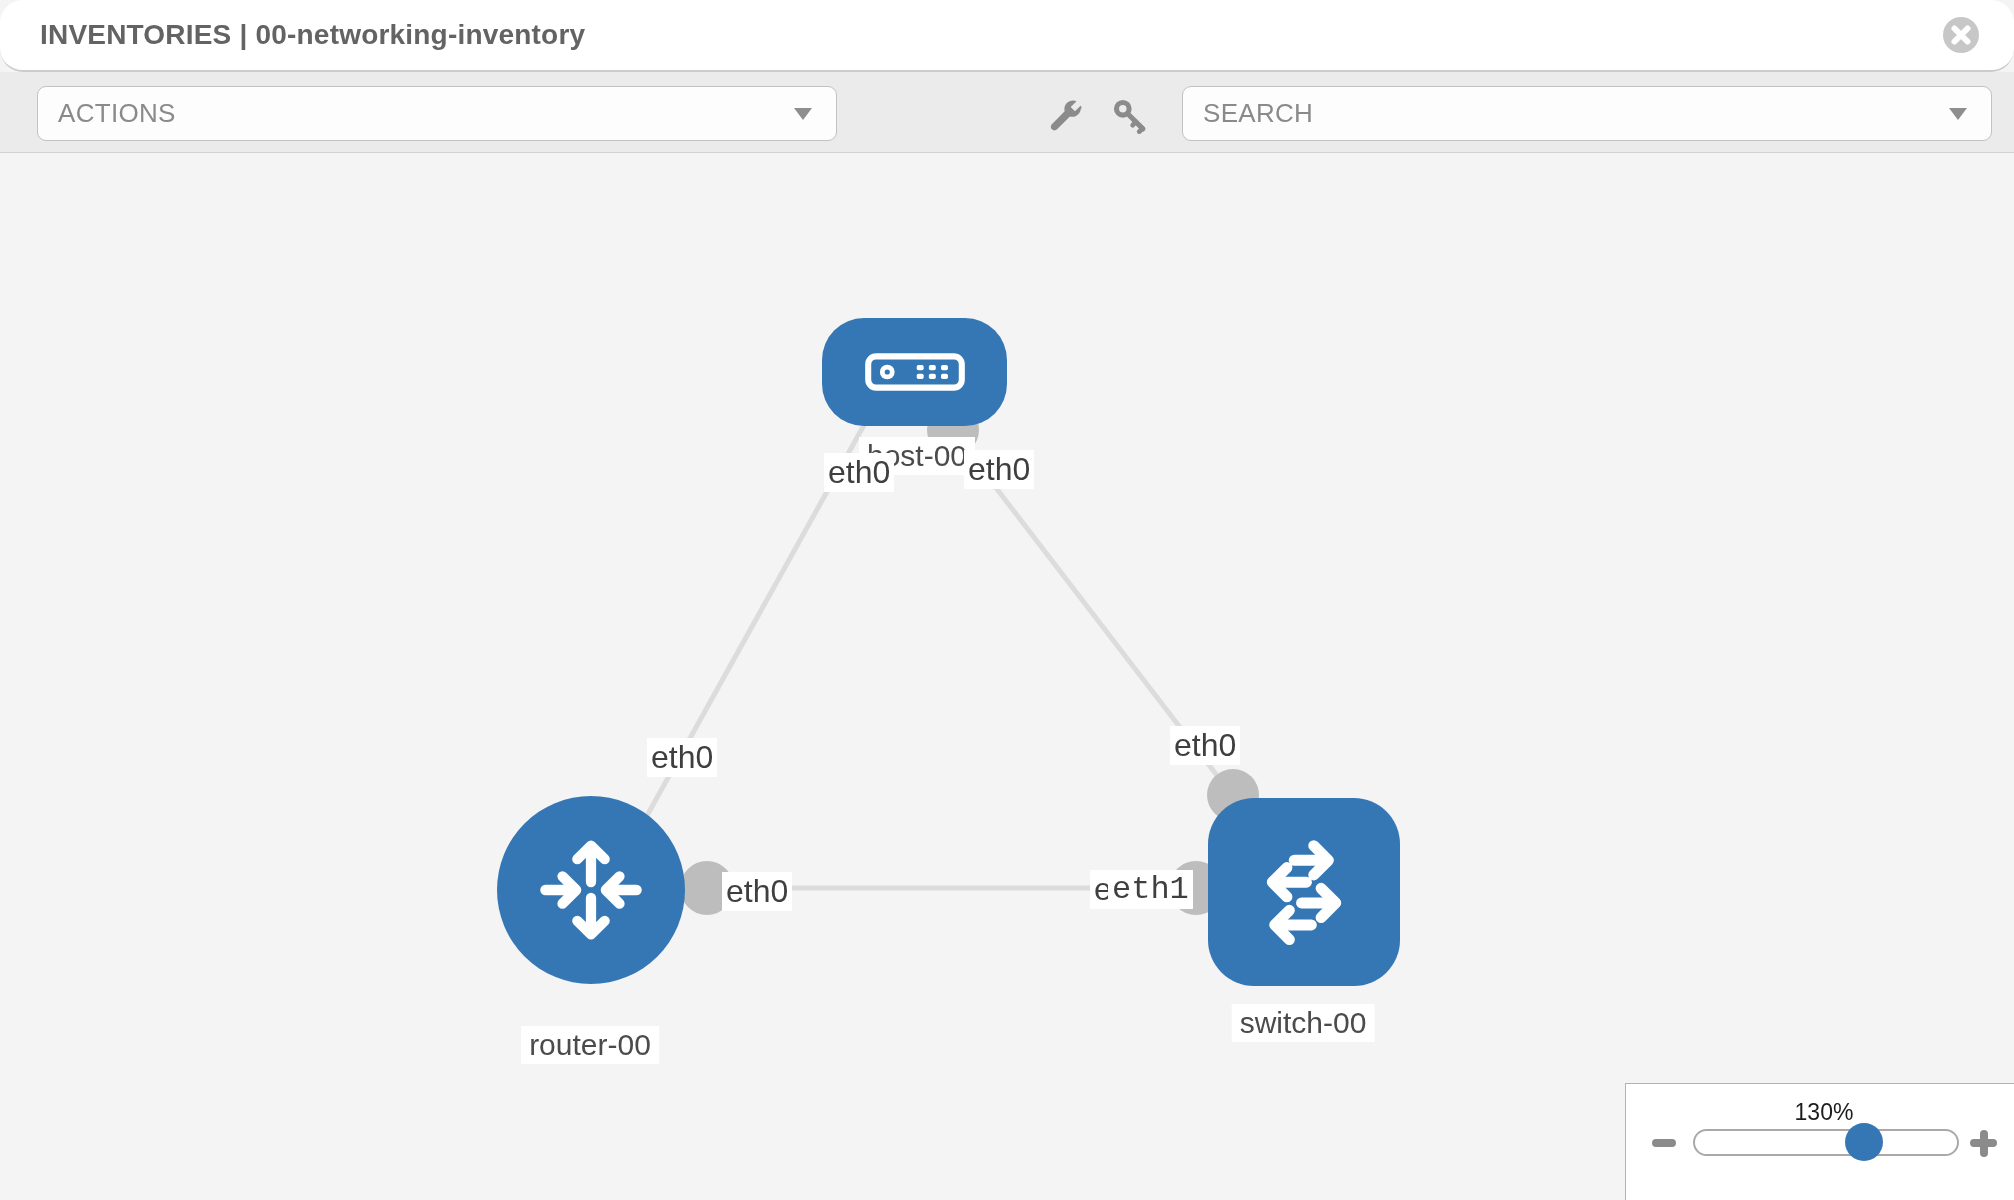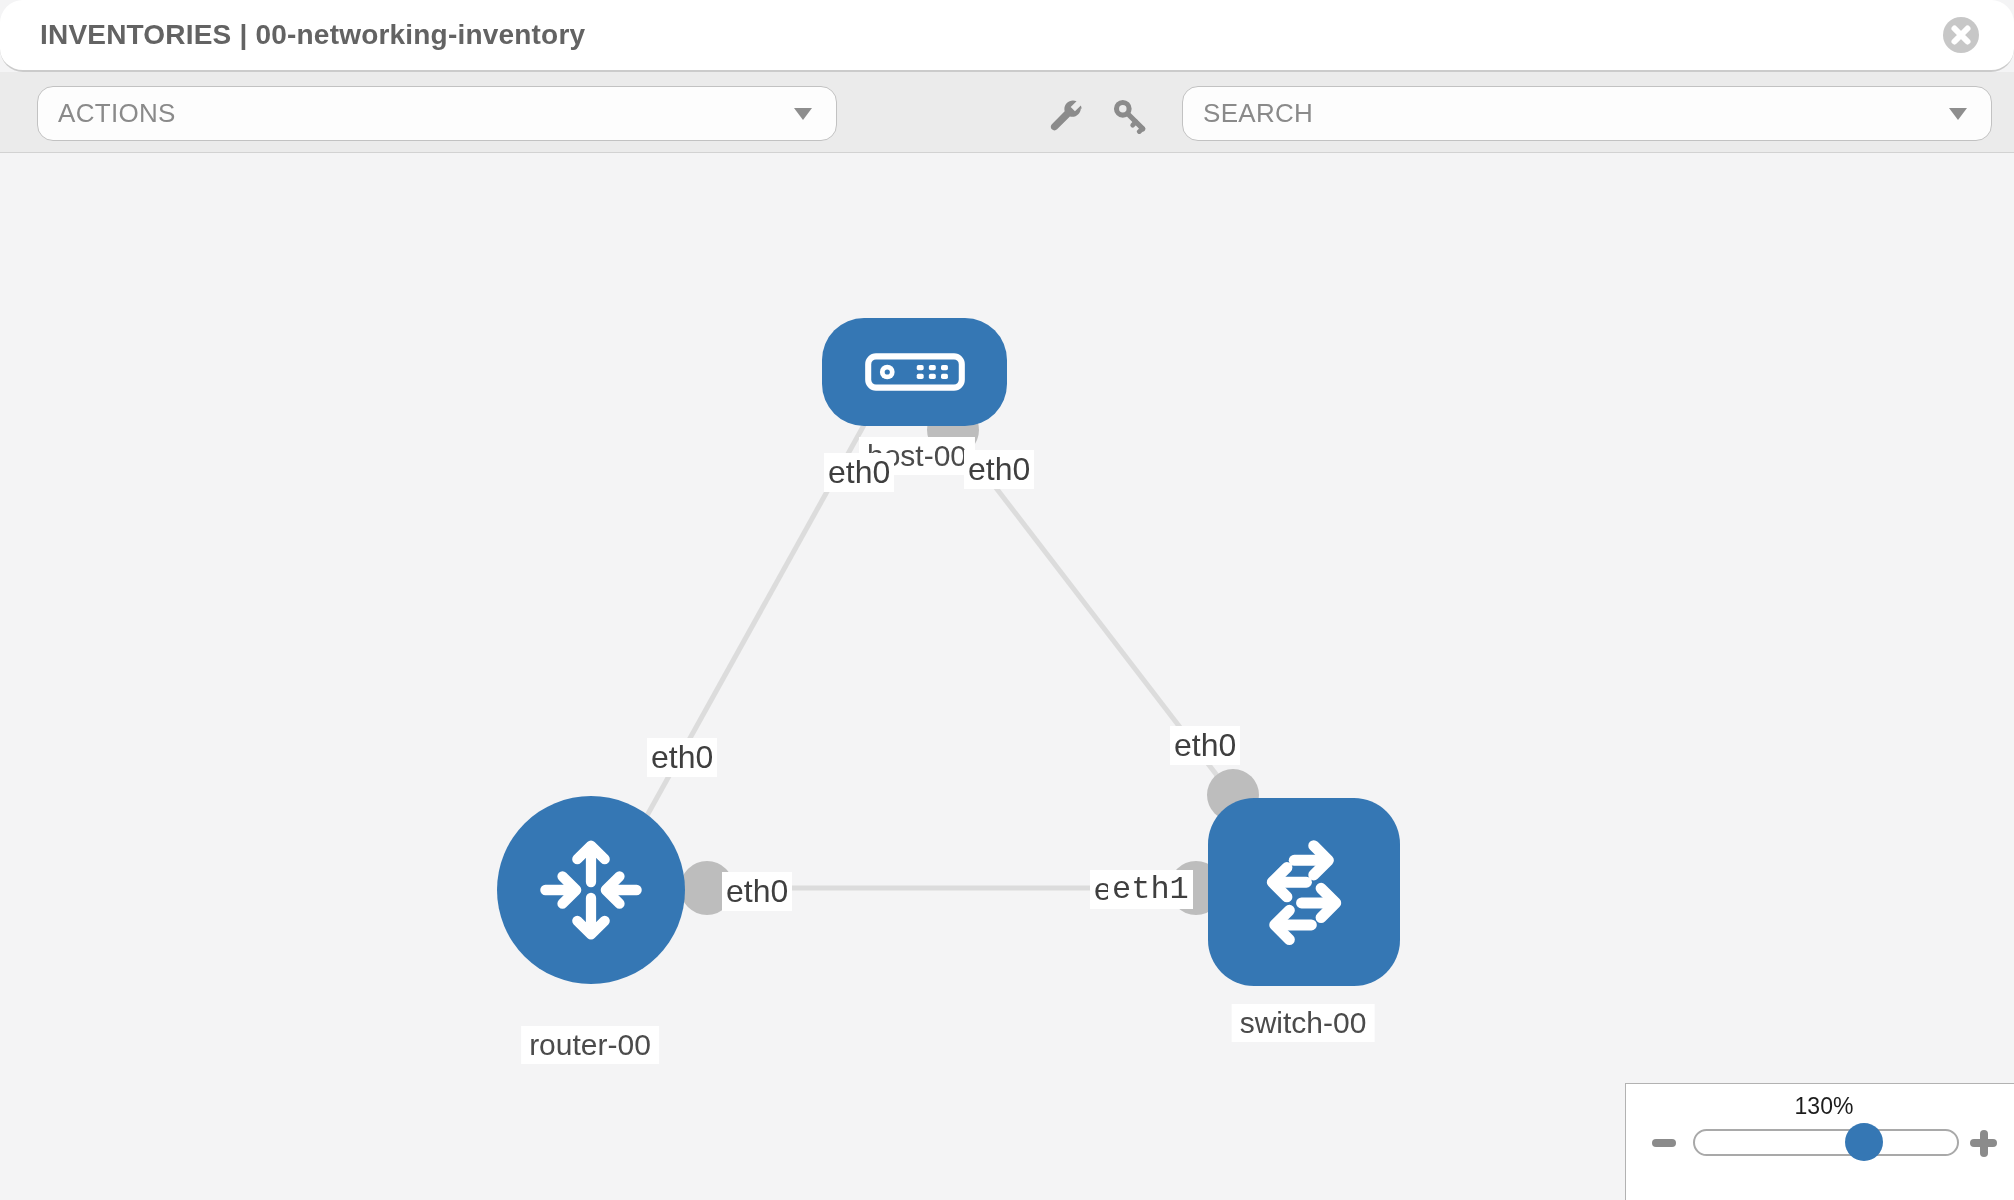--- a/index.html
+++ b/index.html
@@ -11,21 +11,21 @@
   
   .header { position:absolute; top:0; left:0; width:2014px; height:70px;
             background:#ffffff; border-bottom:2px solid #cbcbcb; z-index:20;border-radius:23px; }
   .page-title { position:absolute; left:40px; top:0; line-height:70px;
                 font-size:28px; font-weight:bold; color:#636363; letter-spacing:.2px; }
   .close-btn { position:absolute; right:35px; top:17px; width:36px; height:36px; cursor:pointer; }
   
   .toolbar { position:absolute; top:72px; left:0; width:2014px; height:80px;
              background:#ebebeb; border-bottom:1px solid #d2d2d2; z-index:19; }
   .dropdown { position:absolute; top:14px; height:55px; background:#fdfdfd;
-              border:1px solid #c2c2c2; border-radius:16px; box-sizing:border-box; cursor:pointer; }
+              border:1px solid #c2c2c2; border-radius:9px; box-sizing:border-box; cursor:pointer; }
   .dd-actions { left:37px; width:800px; }
   .dd-search  { left:1182px; width:810px; }
   .dd-label { position:absolute; left:20px; top:0; line-height:53px;
               font-size:26px; color:#8a8a8a; letter-spacing:.3px; }
   .caret { position:absolute; right:24px; top:21px; width:0; height:0;
            border-left:9px solid transparent; border-right:9px solid transparent;
            border-top:12px solid #8e8e8e; }
   .tool-icon { position:absolute; top:26px; cursor:pointer; }
   .tool-wrench { left:1046px; }
   .tool-key { left:1112px; }
@@ -48,21 +48,21 @@
   .if-e1a { left:824px;  top:300px; }
   .if-e1b { left:647px;  top:585px; }
   .if-e2a { left:964px;  top:297px; }
   .if-e2b { left:1170px; top:573px; }
   .if-e3a { left:722px;  top:719px; }
   .if-e3b-back  { left:1090px; top:717px; z-index:5; }
   .if-e3b-front { left:1108px; top:717px; z-index:6;font-family:Liberation Mono, monospace; }
   
   .zoom-panel { position:absolute; left:1625px; top:1083px; width:400px; height:140px;
                 background:#ffffff; border:1px solid #b2b2b2; z-index:10; }
-  .zoom-value { position:absolute; left:148px; top:9px; width:100px; text-align:center;
+  .zoom-value { position:absolute; left:148px; top:15px; width:100px; text-align:center;
                 font-size:23px; color:#1c1c1c; }
   .zoom-minus { position:absolute; left:26px; top:55px; width:24px; height:8px;
                 background:#8b8b8b; border-radius:4px; cursor:pointer; }
   .zoom-track { position:absolute; left:67px; top:45px; width:266px; height:27px;
                 background:#fff; border:2px solid #a9a9a9; border-radius:15px;
                 box-sizing:border-box; cursor:pointer; }
   .zoom-thumb { position:absolute; left:219px; top:39px; width:38px; height:38px;
                 border-radius:50%; background:#3577b4; cursor:grab; }
   .zoom-plus-h { position:absolute; left:344px; top:55px; width:27px; height:8px;
                  background:#8b8b8b; border-radius:4px; }

